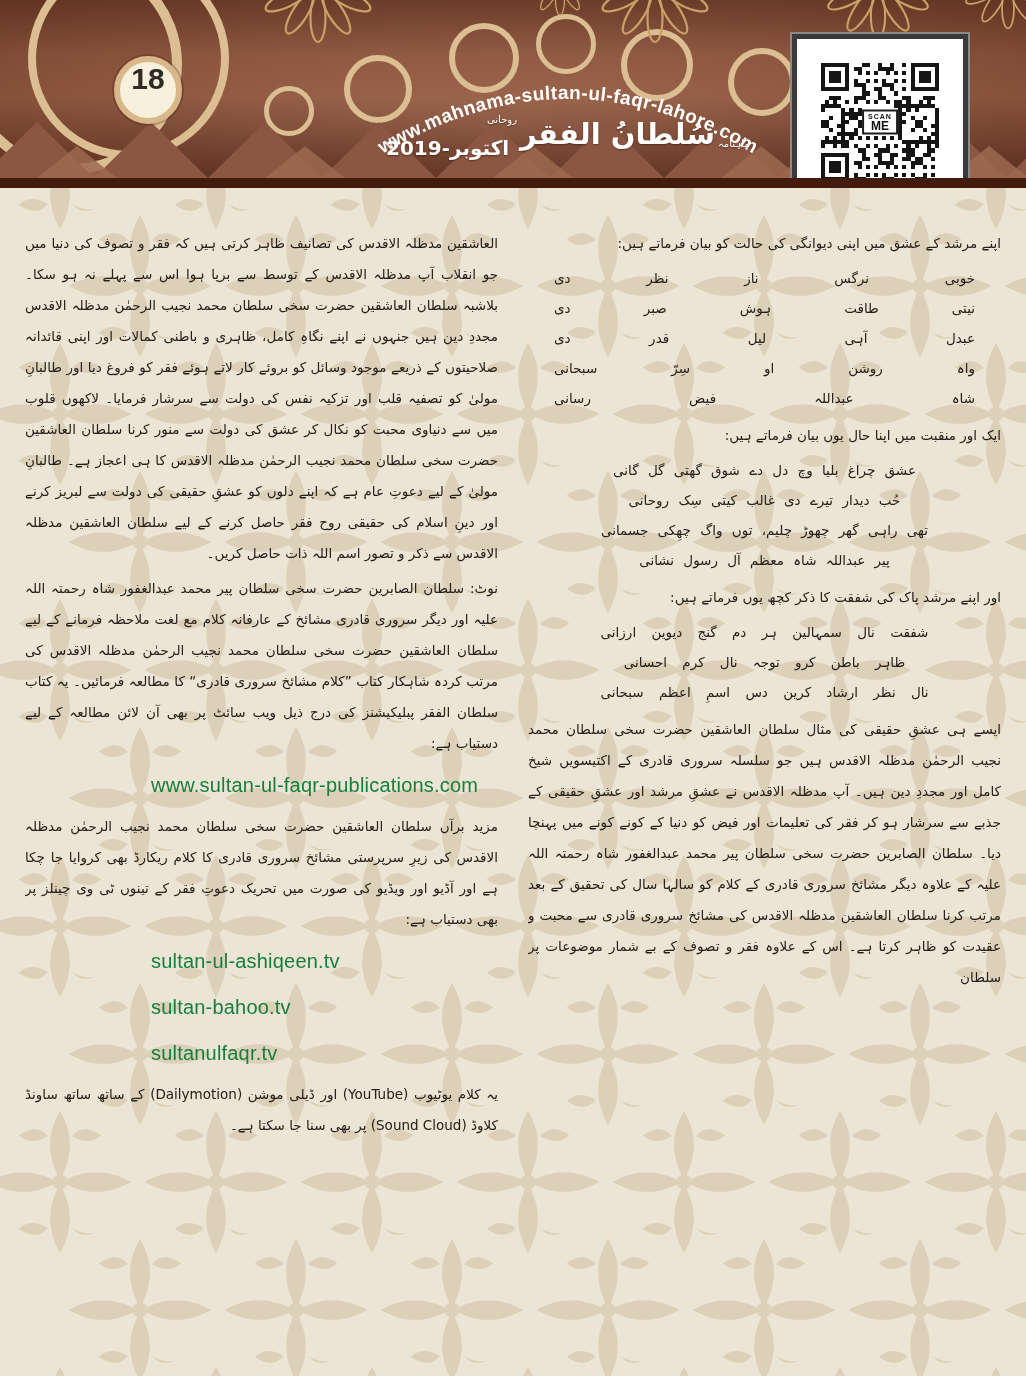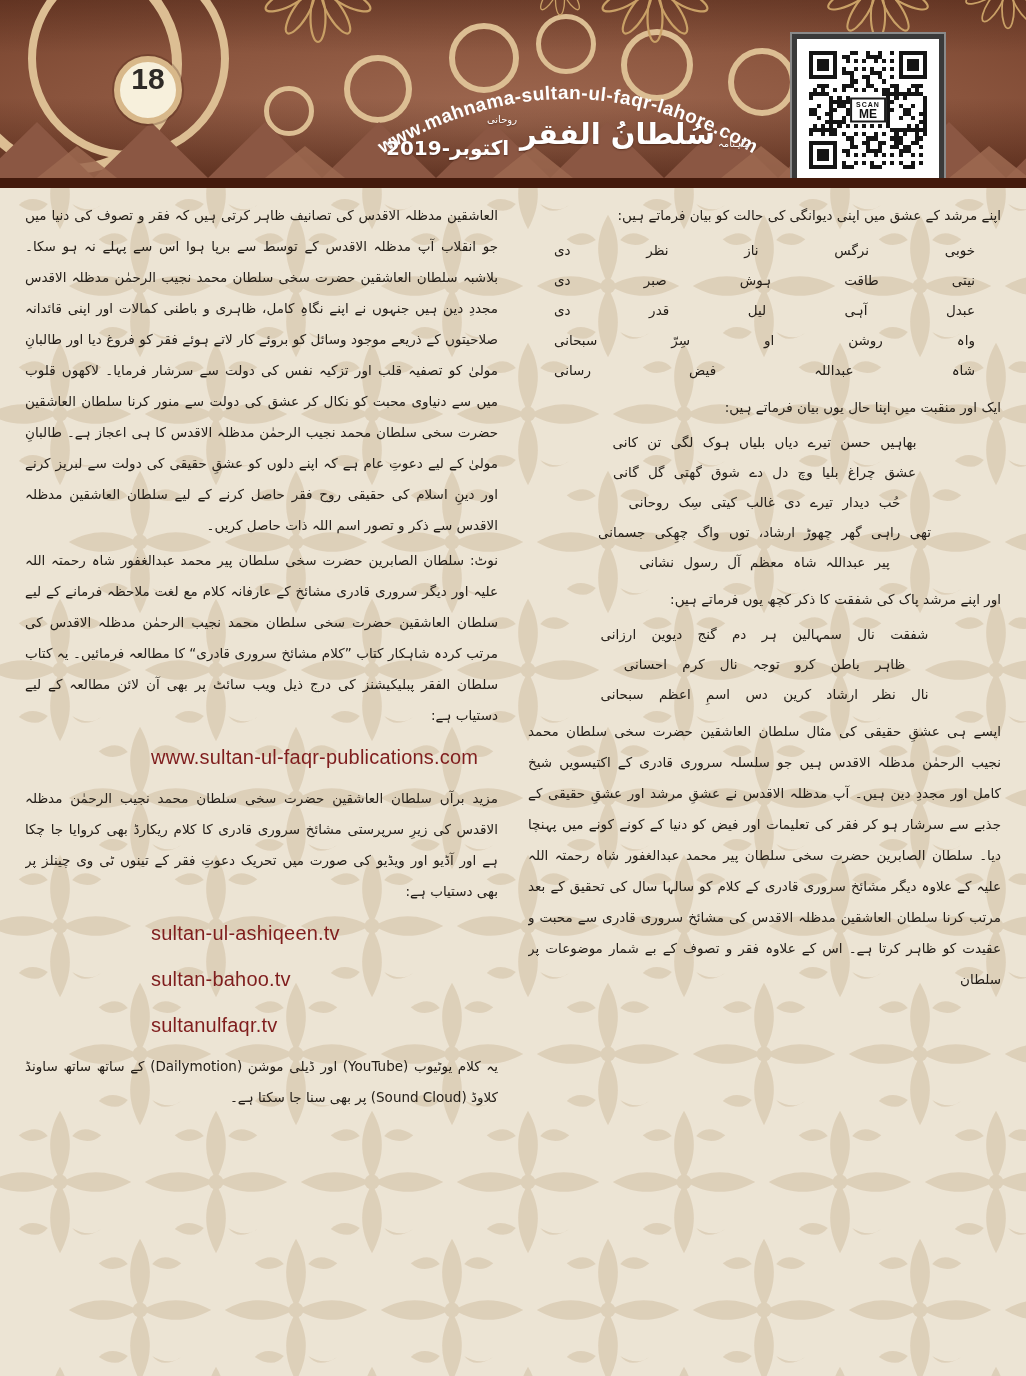--- a/index.html
+++ b/index.html
@@ -22,40 +22,40 @@
   .arc-svg{position:absolute;left:348px;top:70px;width:440px;height:115px;z-index:5;}
   .arc-svg text{font-family:"Liberation Sans",sans-serif;font-weight:bold;font-size:19px;fill:#ffffff;letter-spacing:.5px;}
   .issue-date{position:absolute;left:386px;top:136px;z-index:6;color:#ffffff;font-weight:bold;
     font-size:20px;direction:rtl;text-shadow:0 1px 2px rgba(40,10,0,.5);}
   .logo{position:absolute;left:487px;top:114px;z-index:6;direction:rtl;display:flex;align-items:flex-end;
     gap:3px;color:#ffffff;text-shadow:0 1px 2px rgba(40,10,0,.45);}
   .logo-prefix{font-size:10px;margin-bottom:0;}
   .logo-title{font-size:29px;font-weight:bold;line-height:1;}
   .logo-suffix{font-size:10px;margin-bottom:24px;}
   .qr{position:absolute;left:792px;top:34px;width:118px;height:118px;background:#ffffff;
-    border:5px solid #3a3a3a;outline:2px solid #8a8a8a;padding:12px;z-index:6;}
+    border:5px solid #3a3a3a;outline:2px solid #8a8a8a;padding:24px;z-index:6;}
   .qr svg{width:100%;height:100%;display:block;}
   .qr-label{position:absolute;left:50%;top:50%;transform:translate(-50%,-50%);background:#ffffff;
     border:2px solid #1c1c1c;padding:1px 4px;text-align:center;font-family:"Liberation Sans",sans-serif;line-height:1;}
   .qr-label .t1{display:block;font-size:7px;font-weight:bold;letter-spacing:1px;color:#111;}
   .qr-label .t2{display:block;font-size:12px;font-weight:bold;color:#111;}
   .zigzag{position:absolute;left:0;bottom:0;width:1026px;height:58px;z-index:4;}
   .ornaments{position:absolute;left:0;top:0;width:1026px;height:95px;z-index:2;}
   
   .content{position:absolute;top:200px;left:25px;right:25px;bottom:14px;z-index:2;
     display:flex;gap:30px;direction:rtl;}
-  .col{width:473px;overflow:hidden;}
+  .col{width:473px;overflow:hidden;margin-top:28px;}
   .para{margin:0 0 4px;font-size:13.5px;line-height:31px;text-align:justify;direction:rtl;}
   .poem{margin:3px 0 7px;line-height:30px;font-size:13.5px;}
   .poem-line{text-align:center;}
   .poem-spread .poem-line{display:flex;justify-content:space-between;padding:0 26px;}
   .poem-medium .poem-line{word-spacing:11px;}
   .poem-normal .poem-line{word-spacing:5px;}
   .url-line{direction:ltr;text-align:left;margin:6px 0;padding-left:126px;
-    font-family:"Liberation Sans",sans-serif;font-size:20px;line-height:40px;color:#7f1d1d;letter-spacing:.2px;}
+    font-family:"Liberation Sans",sans-serif;font-size:20px;line-height:40px;color:#15803d;letter-spacing:.2px;}
 </style>
 </head>
 <body>
 
 <div class="page">
 
   <div class="pattern-layer">
       <svg class="damask" style="left:65px;top:-45px" viewBox="0 0 160 160">
         <g fill="#cdb89a">
           <path d="M80 4C66 28 66 52 80 78C94 52 94 28 80 4Z"></path>
@@ -1591,24 +1591,23 @@
           </div>
           <div class="poem-line">
             <span>شاہ</span>
             <span>عبداللہ</span>
             <span>فیض</span>
             <span>رسانی</span>
           </div>
         </div>
         <p class="para">ایک اور منقبت میں اپنا حال یوں بیان فرماتے ہیں:</p>
         <div class="poem poem-normal">
-          <div class="poem-line">بھاہیں حسن تیرے دیاں بلیاں ہوک لگی تن کانی</div>
           <div class="poem-line">عشق چراغ بلیا وچ دل دے شوق گھتی گل گانی</div>
           <div class="poem-line">حُب دیدار تیرے دی غالب کیتی سِک روحانی</div>
-          <div class="poem-line">تھی راہی گھر چھوڑ ارشاد، توں واگ چھِکی جسمانی</div>
+          <div class="poem-line">تھی راہی گھر چھوڑ چلیم، توں واگ چھِکی جسمانی</div>
           <div class="poem-line">پیر عبداللہ شاہ معظم آل رسول نشانی</div>
         </div>
         <p class="para">اور اپنے مرشد پاک کی شفقت کا ذکر کچھ یوں فرماتے ہیں:</p>
         <div class="poem poem-medium">
           <div class="poem-line">شفقت نال سمہالین ہر دم گنج دیوین ارزانی</div>
           <div class="poem-line">ظاہر باطن کرو توجہ نال کرم احسانی</div>
           <div class="poem-line">نال نظر ارشاد کرین دس اسمِ اعظم سبحانی</div>
         </div>
         <p class="para">ایسے ہی عشقِ حقیقی کی مثال سلطان العاشقین حضرت سخی سلطان محمد نجیب الرحمٰن مدظلہ الاقدس ہیں جو سلسلہ سروری قادری کے اکتیسویں شیخ کامل اور مجددِ دین ہیں۔ آپ مدظلہ الاقدس نے عشقِ مرشد اور عشقِ حقیقی کے جذبے سے سرشار ہو کر فقر کی تعلیمات اور فیض کو دنیا کے کونے کونے میں پہنچا دیا۔ سلطان الصابرین حضرت سخی سلطان پیر محمد عبدالغفور شاہ رحمتہ اللہ علیہ کے علاوہ دیگر مشائخ سروری قادری کے کلام کو سالہا سال کی تحقیق کے بعد مرتب کرنا سلطان العاشقین مدظلہ الاقدس کی مشائخ سروری قادری سے محبت و عقیدت کو ظاہر کرتا ہے۔ اس کے علاوہ فقر و تصوف کے بے شمار موضوعات پر سلطان</p>
       </section>

